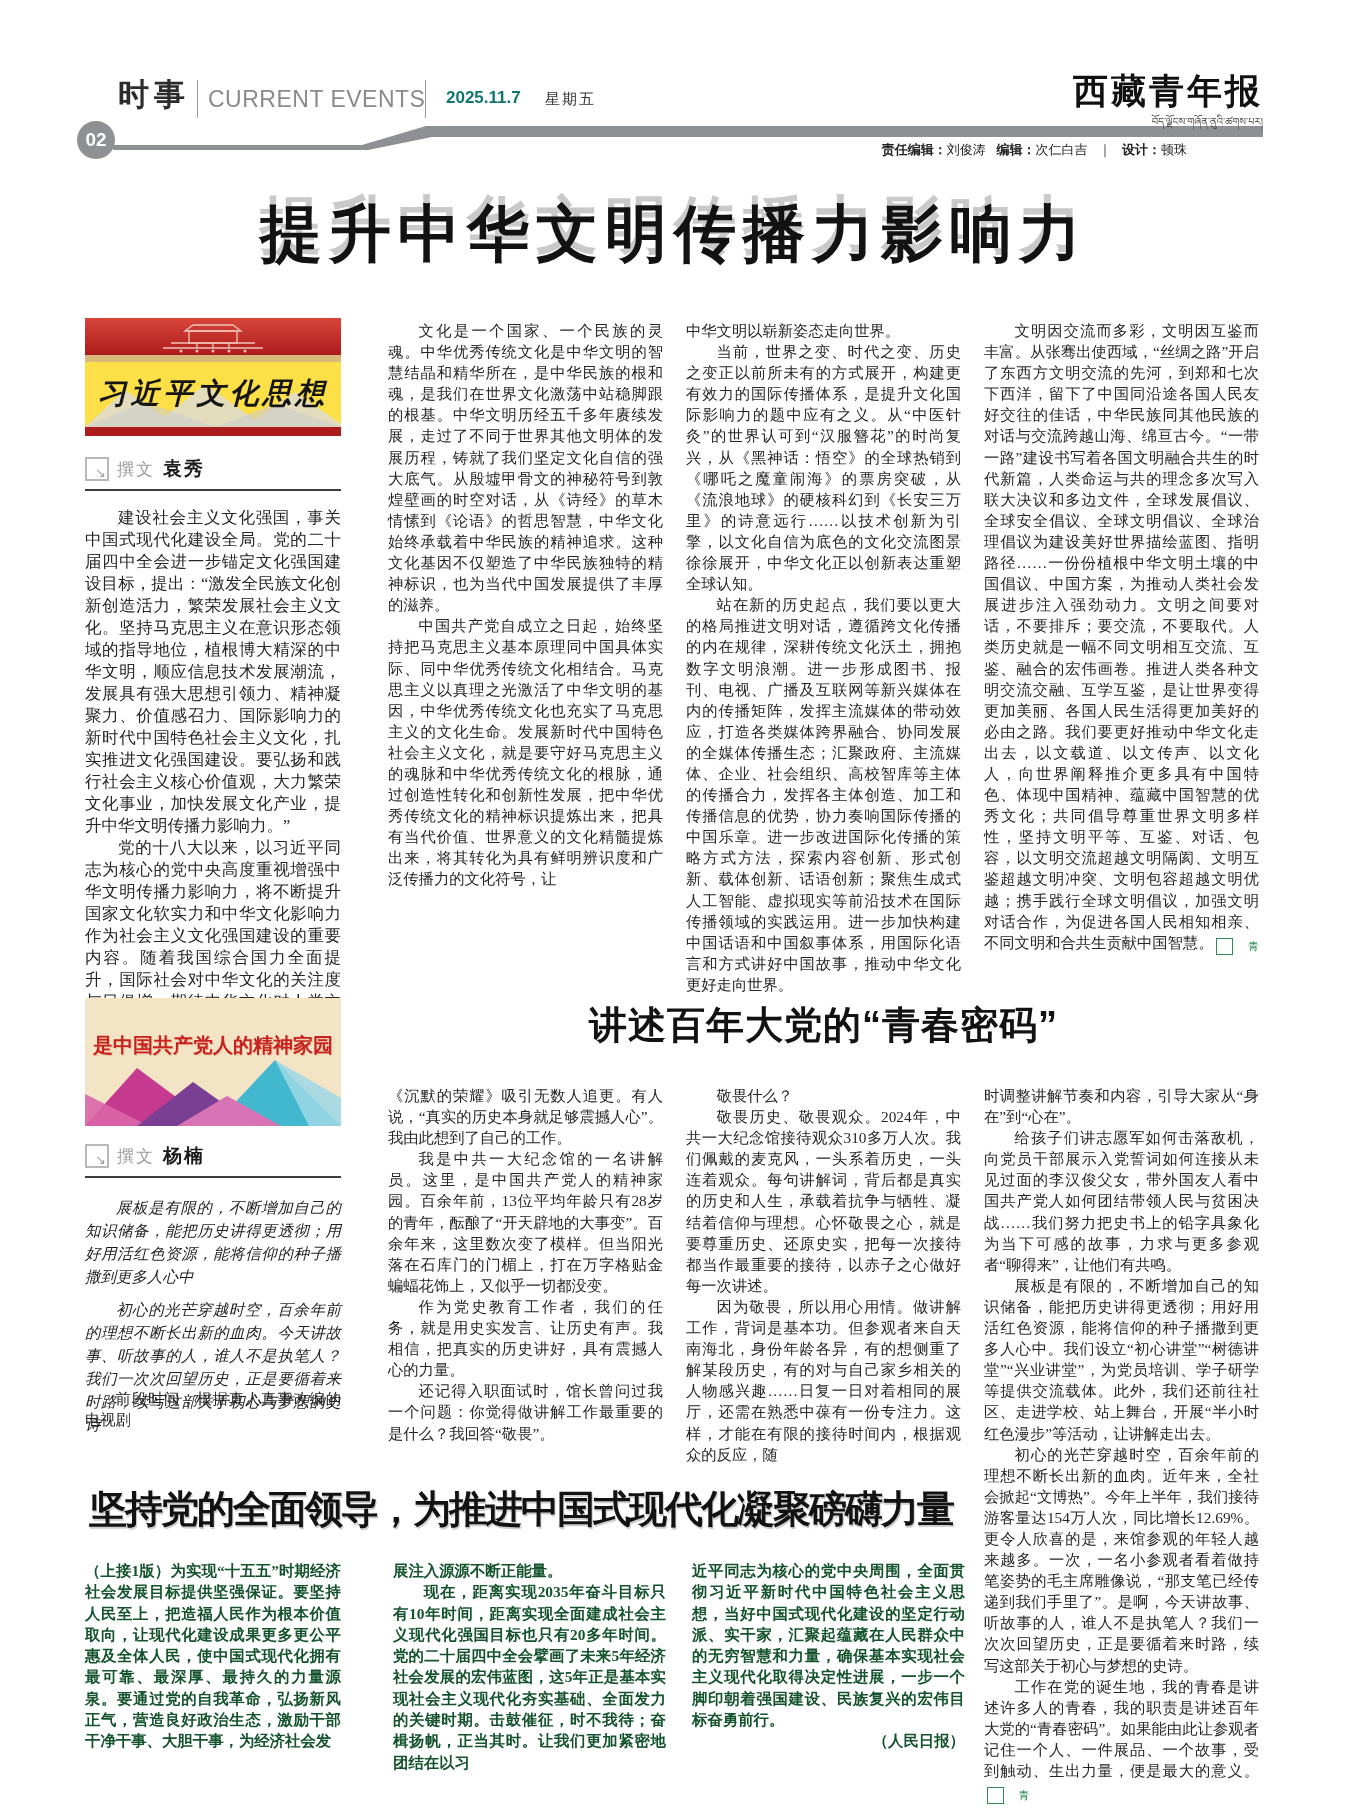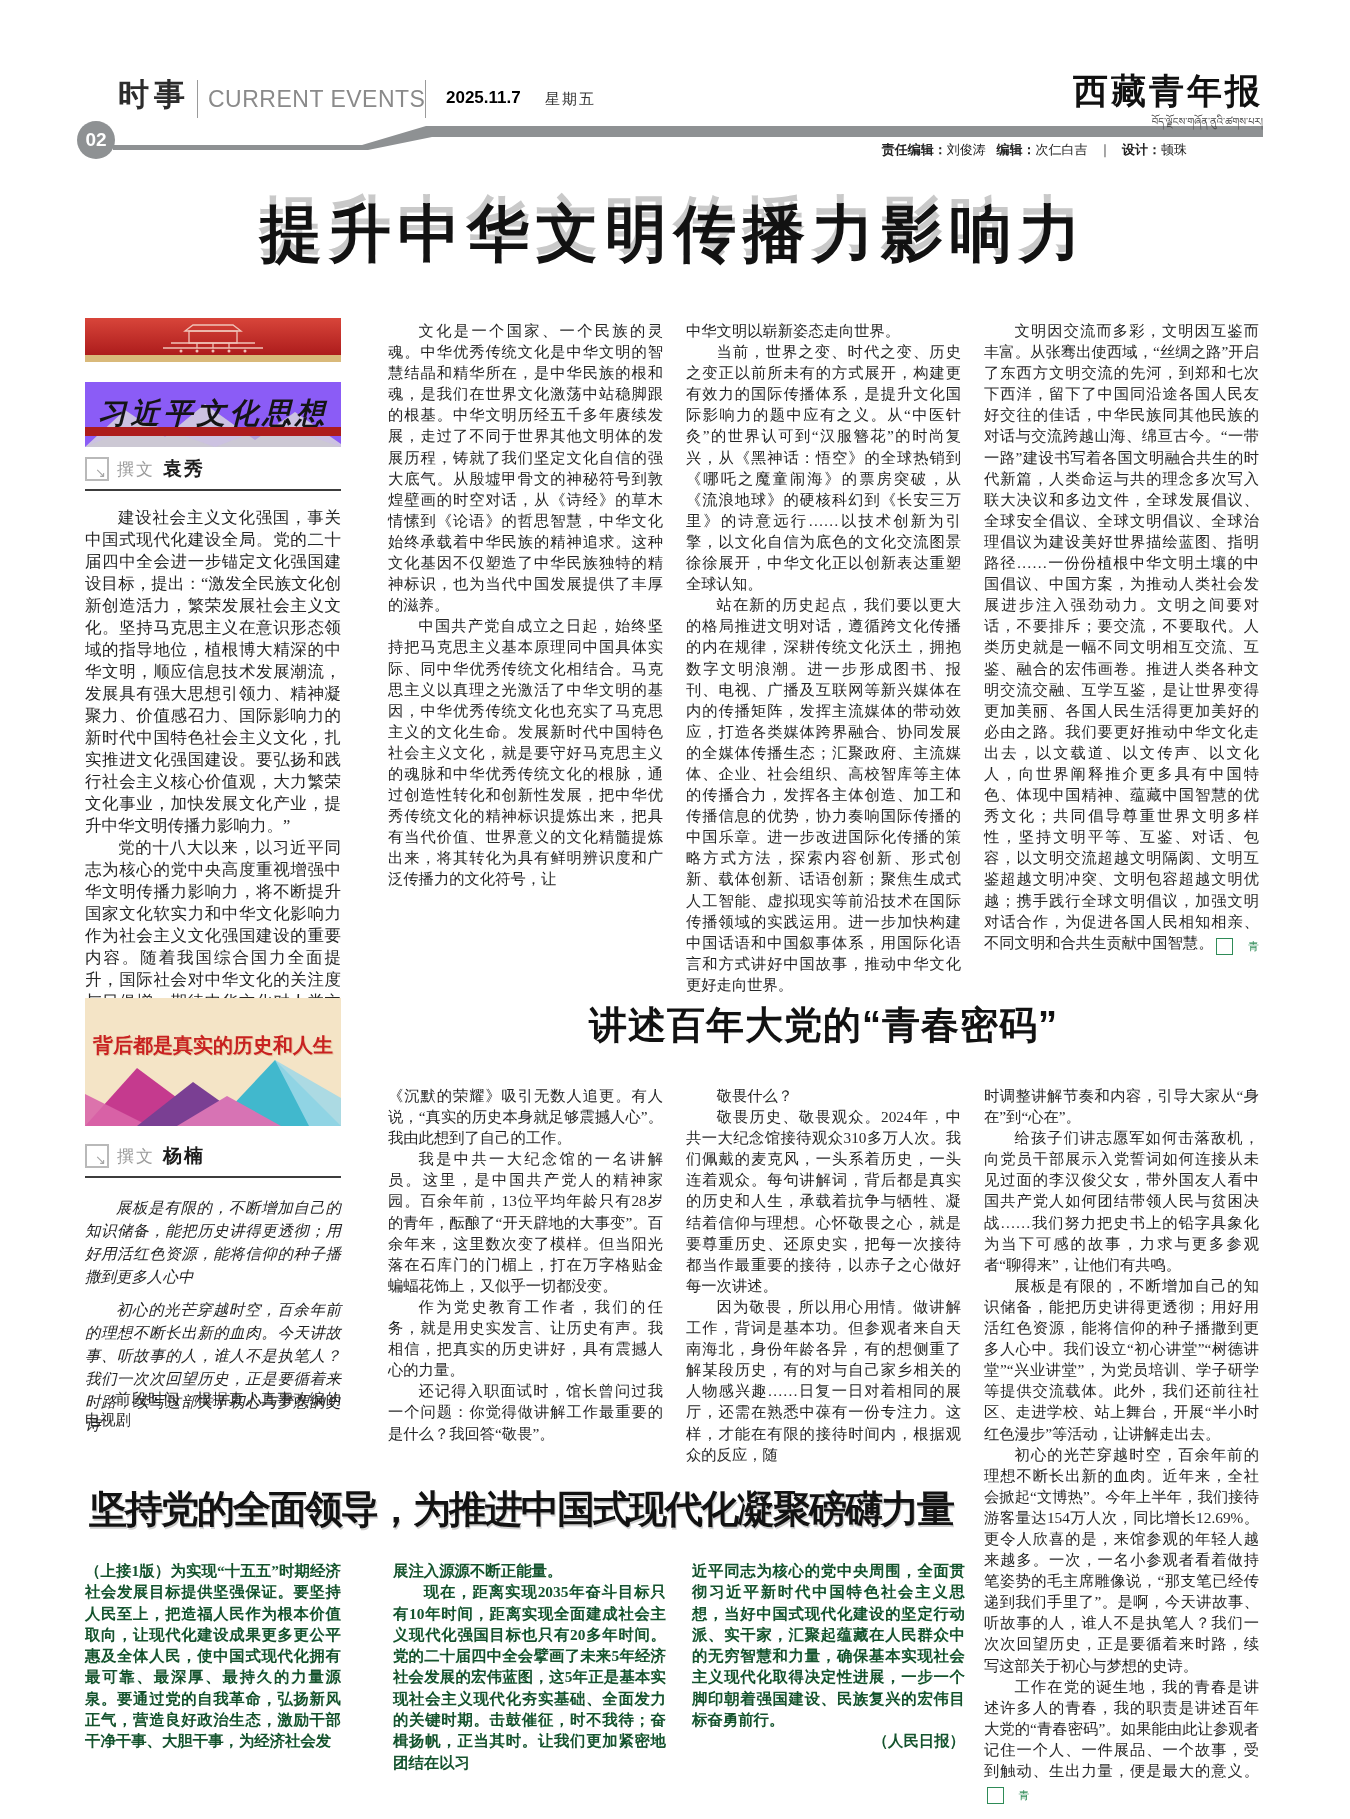--- a/index.html
+++ b/index.html
@@ -11,21 +11,21 @@
   .page{position:relative;width:1350px;height:1819px;background:#ffffff;margin:0 auto;overflow:hidden;}
   .abs{position:absolute;}
 
   
   .section-cn{left:118px;top:74px;font-family:"Liberation Sans","DejaVu Sans",sans-serif;
     font-size:31px;font-weight:900;color:#2c2c2c;letter-spacing:5px;}
   .vdiv{width:1px;background:#9a9a9a;}
   .section-en{left:208px;top:86px;font-family:"Liberation Sans","DejaVu Sans",sans-serif;
     font-size:23px;color:#8a8a8a;letter-spacing:.5px;}
   .date{left:446px;top:88px;font-family:"Liberation Sans","DejaVu Sans",sans-serif;
-    font-size:17px;font-weight:bold;color:#000000;}
+    font-size:17px;font-weight:bold;color:#0f766e;}
   .weekday{left:545px;top:90px;font-family:"Liberation Sans","DejaVu Sans",sans-serif;
     font-size:15px;color:#333;letter-spacing:2px;}
   .pagenum{left:77px;top:121px;width:38px;height:38px;border-radius:50%;background:var(--header-gray);
     color:#fff;font-family:"Liberation Sans","DejaVu Sans",sans-serif;font-weight:bold;font-size:19px;
     display:flex;align-items:center;justify-content:center;}
   .masthead{right:87px;top:68px;font-size:35px;font-weight:900;color:#111;letter-spacing:3px;}
   .masthead-tib{right:87px;top:110px;font-size:10px;color:#444;}
   .editors{right:163px;top:141px;font-family:"Liberation Sans","DejaVu Sans",sans-serif;
     font-size:13px;color:#222;}
   .editors b{font-weight:bold;}
@@ -63,21 +63,21 @@
   .attribution{text-align:right;font-weight:bold;text-indent:0 !important;}
   .endmark{display:inline-block;width:15px;height:15px;border:1px solid var(--end-green);
     color:var(--end-green);font-size:11px;line-height:14px;text-align:center;margin-left:3px;
     vertical-align:-2px;font-style:normal;}
 
   
   .banner1{left:85px;top:318px;width:256px;height:118px;}
   .b1-red{position:absolute;left:0;top:0;width:256px;height:37px;
     background:linear-gradient(#d8453a,#ad1c1c);}
   .b1-gold{position:absolute;left:0;top:37px;width:256px;height:7px;background:var(--banner-gold);}
-  .b1-white{position:absolute;left:0;top:44px;width:256px;height:65px;background:#8b5cf6;overflow:hidden;margin-top:20px;}
+  .b1-white{position:absolute;left:0;top:44px;width:256px;height:65px;background:#fde047;overflow:hidden;}
   .b1-bottom{position:absolute;left:0;top:109px;width:256px;height:9px;background:#ad1c1c;}
   .b1-title{position:absolute;left:0;top:12px;width:256px;text-align:center;font-size:29px;
     font-weight:900;font-style:italic;color:#151515;letter-spacing:4px;}
 
   
   .banner2{left:85px;top:998px;width:256px;height:128px;background:var(--banner2-bg);overflow:hidden;}
   .b2-title{position:absolute;left:0;top:34px;width:256px;text-align:center;
     font-family:"Liberation Sans","DejaVu Sans",sans-serif;font-size:20px;font-weight:900;
     color:var(--banner2-red);letter-spacing:0;text-shadow:1px 1px 0 #e8c9a0;white-space:nowrap;}
 </style>
@@ -174,21 +174,21 @@
 
     <div class="abs banner2">
       <svg width="256" height="128" style="position:absolute;left:0;top:0;">
         <polygon points="128,128 190,62 256,128" fill="#41b8cd"></polygon>
         <polygon points="190,62 256,100 256,128 224,128" fill="#9fd8e8" opacity="0.85"></polygon>
         <polygon points="0,128 52,70 130,128" fill="#c53a8e"></polygon>
         <polygon points="0,96 0,128 64,128" fill="#d966a8" opacity="0.9"></polygon>
         <polygon points="52,128 108,84 170,128" fill="#7a3f93"></polygon>
         <polygon points="92,128 142,98 196,128" fill="#d773b4"></polygon>
       </svg>
-      <div class="b2-title">背后都是真实的历史和人生</div>
+      <div class="b2-title">是中国共产党人的精神家园</div>
     </div>
 
     <h2 class="abs headline2" style="margin:0;">讲述百年大党的“青春密码”</h2>
 
     <div class="abs byline" style="left:85px;top:1143px;">
       <span class="bicon">↘</span>
       <span class="blabel">撰文</span>
       <span class="bname">杨楠</span>
     </div>
     <div class="abs rule" style="left:85px;top:1176px;width:256px;"></div>

